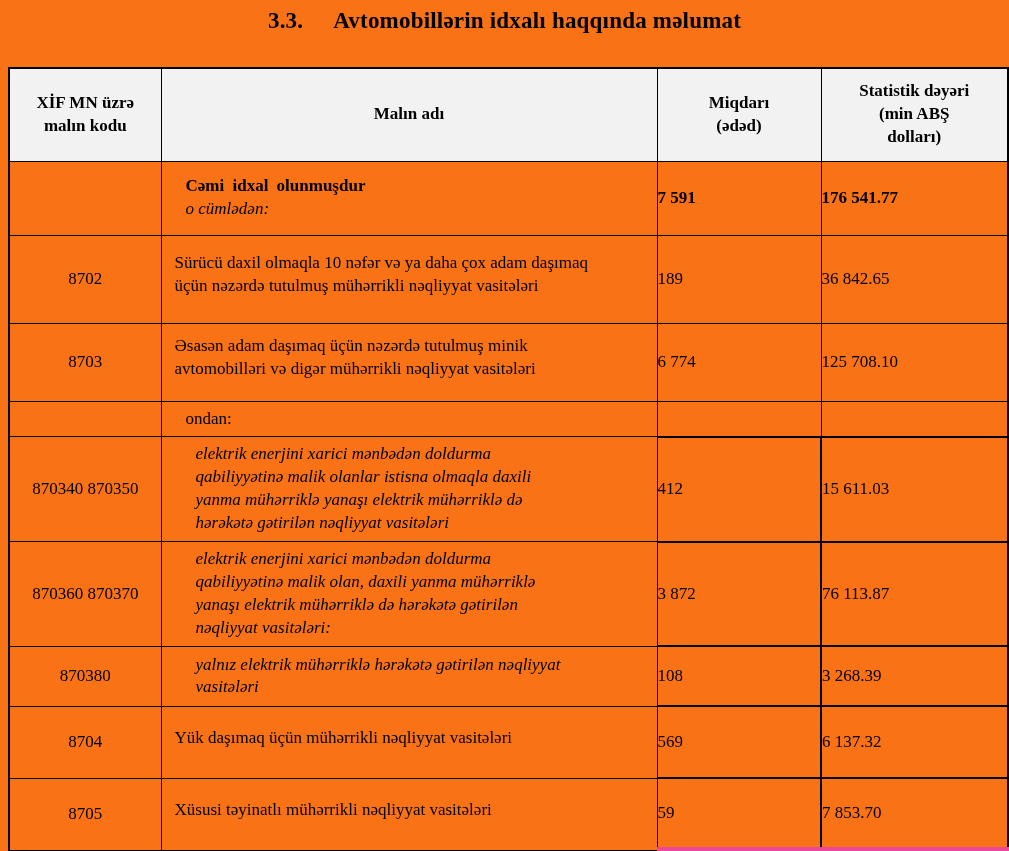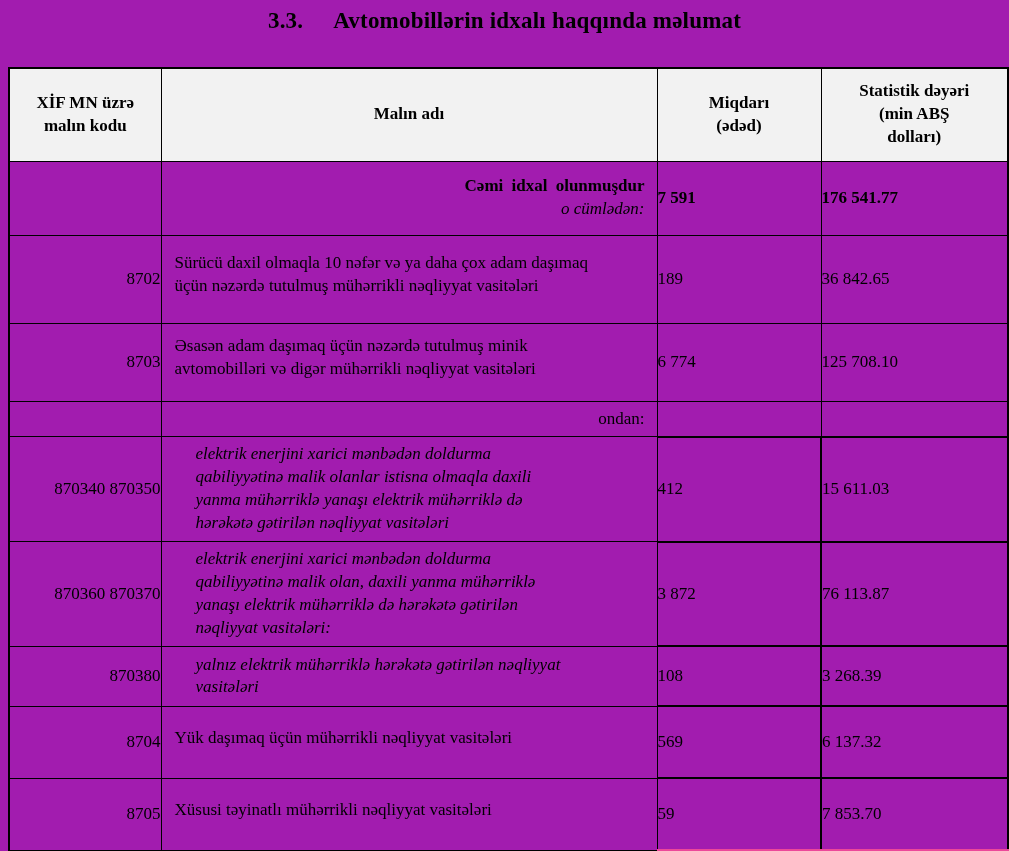--- a/index.html
+++ b/index.html
@@ -1,20 +1,20 @@
 <!DOCTYPE html>
 <html><head>
 <meta charset="utf-8">
 <style>
   * { box-sizing: border-box; margin: 0; padding: 0; }
   html, body { background: #ffffff; }
   .page {
     width: 1009px;
     height: 851px;
-    background: #a21caf;
+    background: #f97316;
     font-family: "Liberation Serif", "DejaVu Serif", serif;
     color: #000000;
     position: relative;
     overflow: hidden;
   }
   .title {
     text-align: center;
     font-weight: bold;
     font-size: 23px;
     padding-top: 8px;
@@ -46,37 +46,37 @@
   col.c4 { width: 187px; }
 
   th {
     background: #f2f2f2;
     font-weight: bold;
     text-align: center;
     white-space: pre-line;
     height: 93px;
   }
 
-  td.code { text-align: right; }
+  td.code { text-align: center; }
   td.num  { padding-right: 10px; }
   td.name { padding: 0 38px 8px 13px; }
-  td.name.center { text-align: right; padding: 6px 12px; }
+  td.name.center { text-align: left; padding: 6px 24px; }
   td.name.italic {
     font-style: italic;
     padding: 6px 88px 6px 34px;
   }
   .bold { font-weight: bold; }
   .total-line { font-weight: bold; word-spacing: 4px; }
   .total-sub  { font-style: italic; }
 
   
   tr.ondan td.qv { border-bottom-width: 2px; }
   tr.thick td.qv { border-top-width: 2px; border-bottom-width: 2px; }
   tr.thick td.qv + td.qv { border-left-width: 2px; }
-  tr.last td.qv { border-bottom: 4px solid #ec4899; margin-top: 42px; }
+  tr.last td.qv { border-bottom: 8px solid #ec4899; margin-top: 42px; }
 </style>
 </head>
 <body>
 
 <div class="page">
 
   <div class="title">
     <span class="num">3.3.</span><span>Avtomobillərin idxalı haqqında məlumat</span>
   </div>
 

